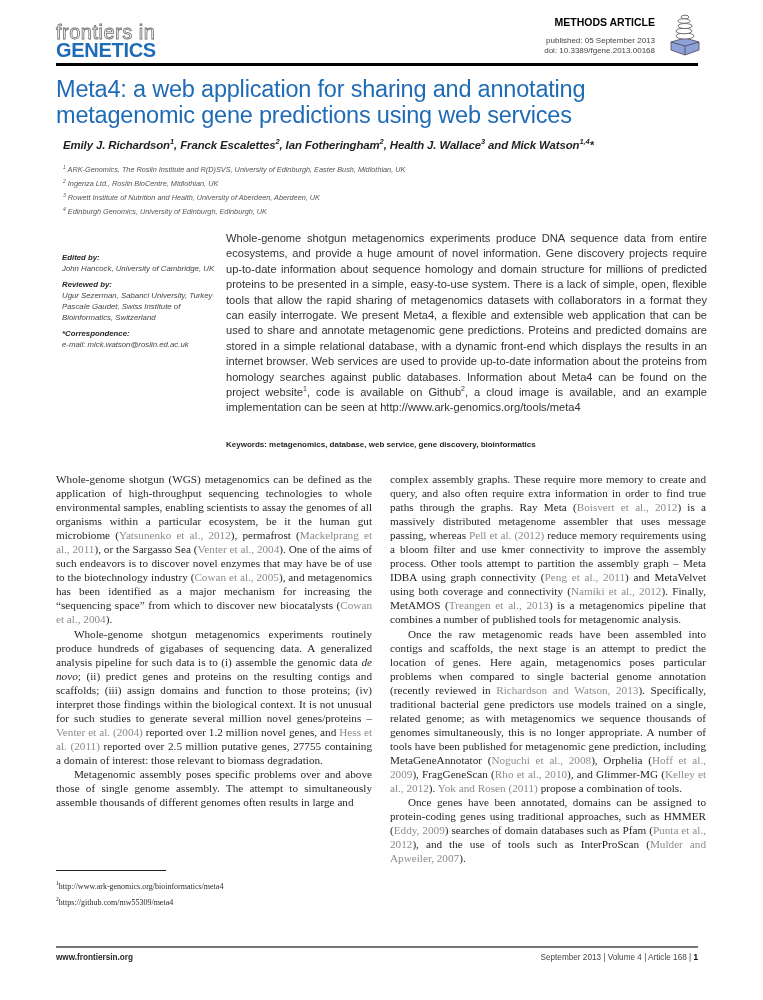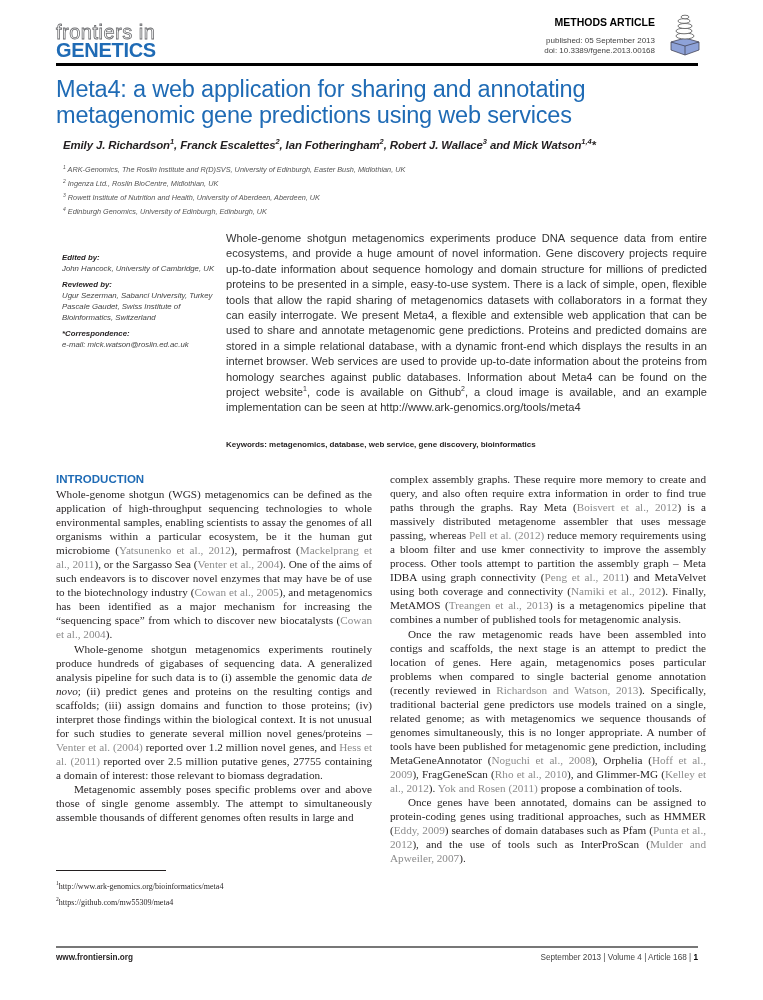--- a/index.html
+++ b/index.html
@@ -69,21 +69,21 @@
     <ellipse cx="17" cy="12" rx="7" ry="2.5" fill="#fff" stroke="#555" stroke-width="0.8"></ellipse>
     <ellipse cx="16" cy="7" rx="6" ry="2.3" fill="#fff" stroke="#555" stroke-width="0.8"></ellipse>
     <ellipse cx="17" cy="3" rx="4" ry="1.8" fill="#fff" stroke="#555" stroke-width="0.8"></ellipse>
   </svg>
 </div>
 <div class="abs header-rule"></div>
 
 <div class="abs title">Meta4: a web application for sharing and annotating metagenomic gene predictions using web services</div>
 
 <div class="abs authors">
-  <span>Emily J. Richardson</span><sup>1</sup><span>, </span><span>Franck Escalettes</span><sup>2</sup><span>, </span><span>Ian Fotheringham</span><sup>2</sup><span>, </span><span>Robert J. Wallace</span><sup>3</sup><span> and </span><span>Mick Watson</span><sup>1,4</sup><span>*</span>
+  <span>Emily J. Richardson</span><sup>1</sup><span>, </span><span>Franck Escalettes</span><sup>2</sup><span>, </span><span>Ian Fotheringham</span><sup>2</sup><span>, </span><span>Health J. Wallace</span><sup>3</sup><span> and </span><span>Mick Watson</span><sup>1,4</sup><span>*</span>
 </div>
 
 <div class="abs affils">
   <div><sup>1</sup> <span>ARK-Genomics, The Roslin Institute and R(D)SVS, University of Edinburgh, Easter Bush, Midlothian, UK</span></div>
   <div><sup>2</sup> <span>Ingenza Ltd., Roslin BioCentre, Midlothian, UK</span></div>
   <div><sup>3</sup> <span>Rowett Institute of Nutrition and Health, University of Aberdeen, Aberdeen, UK</span></div>
   <div><sup>4</sup> <span>Edinburgh Genomics, University of Edinburgh, Edinburgh, UK</span></div>
 </div>
 
 <div class="abs sidebar">
@@ -94,21 +94,20 @@
   <div>Pascale Gaudet, Swiss Institute of Bioinformatics, Switzerland</div>
   <div class="sb-head">*Correspondence:</div>
   <div>e-mail: mick.watson@roslin.ed.ac.uk</div>
 </div>
 
 <div class="abs abstract"><span>Whole-genome shotgun metagenomics experiments produce DNA sequence data from entire ecosystems, and provide a huge amount of novel information. Gene discovery projects require up-to-date information about sequence homology and domain structure for millions of predicted proteins to be presented in a simple, easy-to-use system. There is a lack of simple, open, flexible tools that allow the rapid sharing of metagenomics datasets with collaborators in a format they can easily interrogate. We present Meta4, a flexible and extensible web application that can be used to share and annotate metagenomic gene predictions. Proteins and predicted domains are stored in a simple relational database, with a dynamic front-end which displays the results in an internet browser. Web services are used to provide up-to-date information about the proteins from homology searches against public databases. Information about Meta4 can be found on the project website</span><sup>1</sup><span>, code is available on Github</span><sup>2</sup><span>, a cloud image is available, and an example implementation can be seen at http://www.ark-genomics.org/tools/meta4</span></div>
 
 <div class="abs keywords">Keywords: metagenomics, database, web service, gene discovery, bioinformatics</div>
 
 <div class="abs col col-left">
-  <div class="sec-head">INTRODUCTION</div>
   <p class="noindent">Whole-genome shotgun (WGS) metagenomics can be defined as the application of high-throughput sequencing technologies to whole environmental samples, enabling scientists to assay the genomes of all organisms within a particular ecosystem, be it the human gut microbiome (<span class="cite">Yatsunenko et al., 2012</span>), permafrost (<span class="cite">Mackelprang et al., 2011</span>), or the Sargasso Sea (<span class="cite">Venter et al., 2004</span>). One of the aims of such endeavors is to discover novel enzymes that may have be of use to the biotechnology industry (<span class="cite">Cowan et al., 2005</span>), and metagenomics has been identified as a major mechanism for increasing the “sequencing space” from which to discover new biocatalysts (<span class="cite">Cowan et al., 2004</span>).</p>
   <p>Whole-genome shotgun metagenomics experiments routinely produce hundreds of gigabases of sequencing data. A generalized analysis pipeline for such data is to (i) assemble the genomic data <i>de novo</i>; (ii) predict genes and proteins on the resulting contigs and scaffolds; (iii) assign domains and function to those proteins; (iv) interpret those findings within the biological context. It is not unusual for such studies to generate several million novel genes/proteins – <span class="cite">Venter et al. (2004)</span> reported over 1.2 million novel genes, and <span class="cite">Hess et al. (2011)</span> reported over 2.5 million putative genes, 27755 containing a domain of interest: those relevant to biomass degradation.</p>
   <p>Metagenomic assembly poses specific problems over and above those of single genome assembly. The attempt to simultaneously assemble thousands of different genomes often results in large and</p>
 </div>
 
 <div class="abs col col-right">
   <p class="noindent">complex assembly graphs. These require more memory to create and query, and also often require extra information in order to find true paths through the graphs. Ray Meta (<span class="cite">Boisvert et al., 2012</span>) is a massively distributed metagenome assembler that uses message passing, whereas <span class="cite">Pell et al. (2012)</span> reduce memory requirements using a bloom filter and use kmer connectivity to improve the assembly process. Other tools attempt to partition the assembly graph – Meta IDBA using graph connectivity (<span class="cite">Peng et al., 2011</span>) and MetaVelvet using both coverage and connectivity (<span class="cite">Namiki et al., 2012</span>). Finally, MetAMOS (<span class="cite">Treangen et al., 2013</span>) is a metagenomics pipeline that combines a number of published tools for metagenomic analysis.</p>
   <p>Once the raw metagenomic reads have been assembled into contigs and scaffolds, the next stage is an attempt to predict the location of genes. Here again, metagenomics poses particular problems when compared to single bacterial genome annotation (recently reviewed in <span class="cite">Richardson and Watson, 2013</span>). Specifically, traditional bacterial gene predictors use models trained on a single, related genome; as with metagenomics we sequence thousands of genomes simultaneously, this is no longer appropriate. A number of tools have been published for metagenomic gene prediction, including MetaGeneAnnotator (<span class="cite">Noguchi et al., 2008</span>), Orphelia (<span class="cite">Hoff et al., 2009</span>), FragGeneScan (<span class="cite">Rho et al., 2010</span>), and Glimmer-MG (<span class="cite">Kelley et al., 2012</span>). <span class="cite">Yok and Rosen (2011)</span> propose a combination of tools.</p>
   <p>Once genes have been annotated, domains can be assigned to protein-coding genes using traditional approaches, such as HMMER (<span class="cite">Eddy, 2009</span>) searches of domain databases such as Pfam (<span class="cite">Punta et al., 2012</span>), and the use of tools such as InterProScan (<span class="cite">Mulder and Apweiler, 2007</span>).</p>
 </div>

